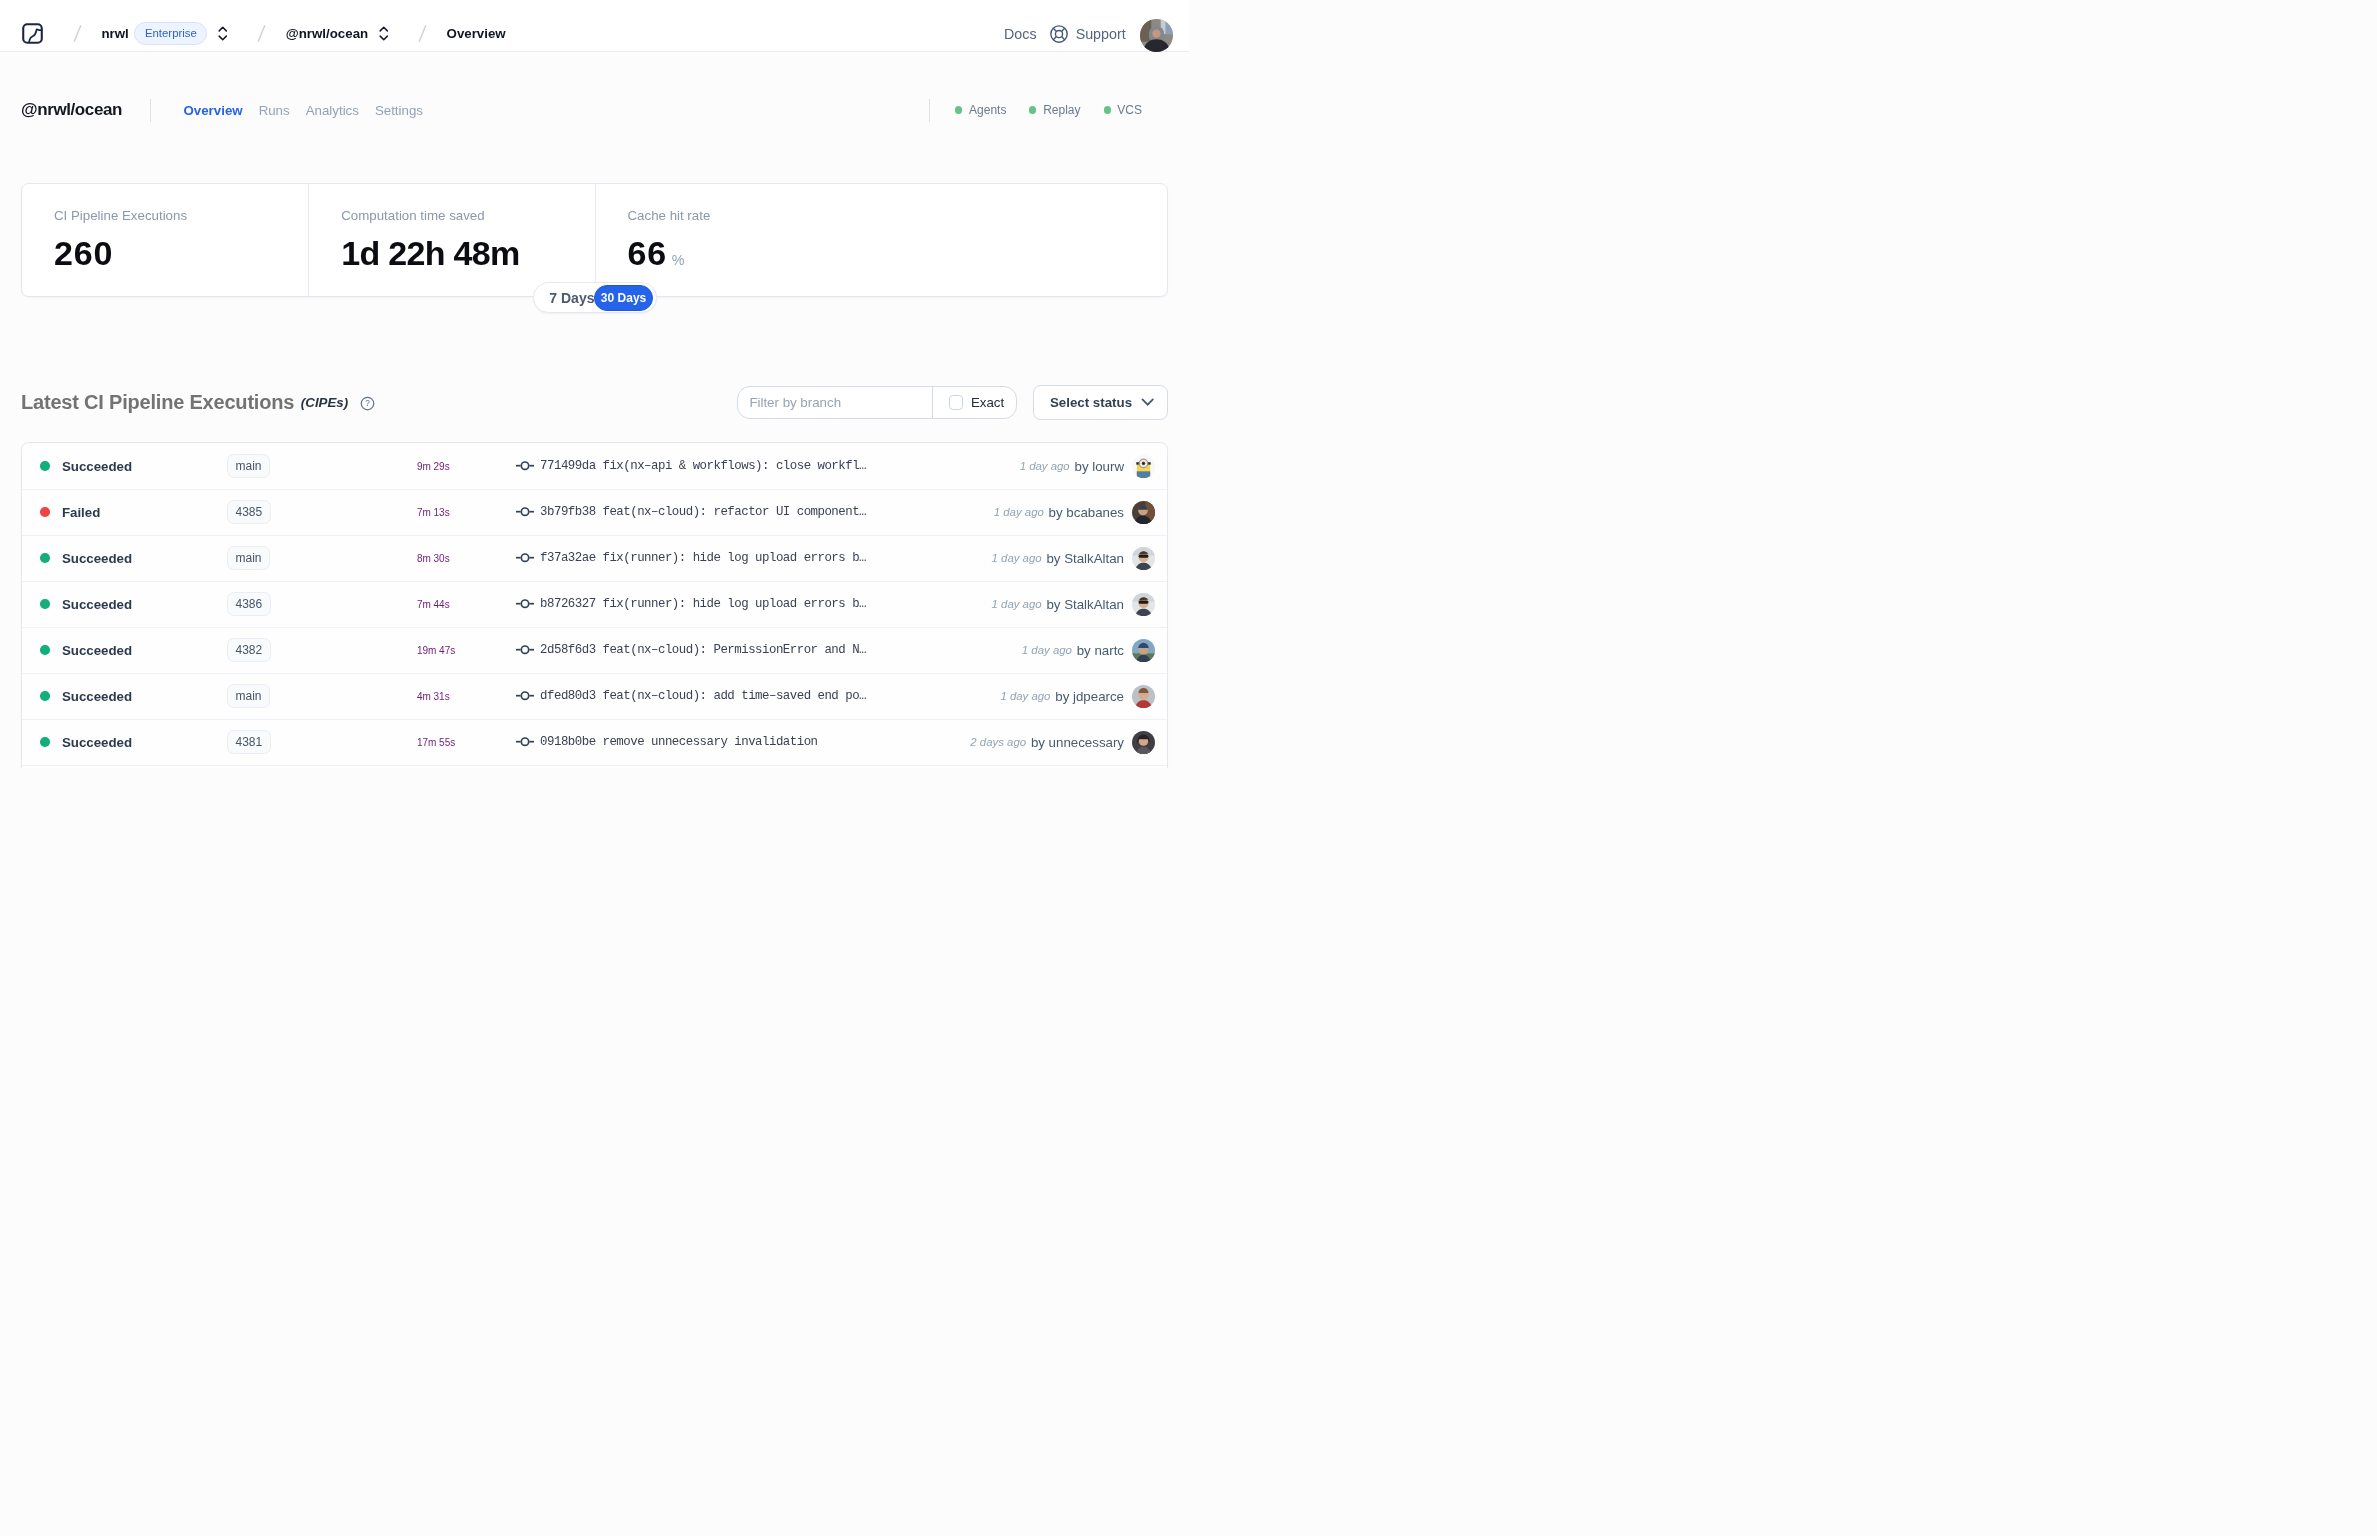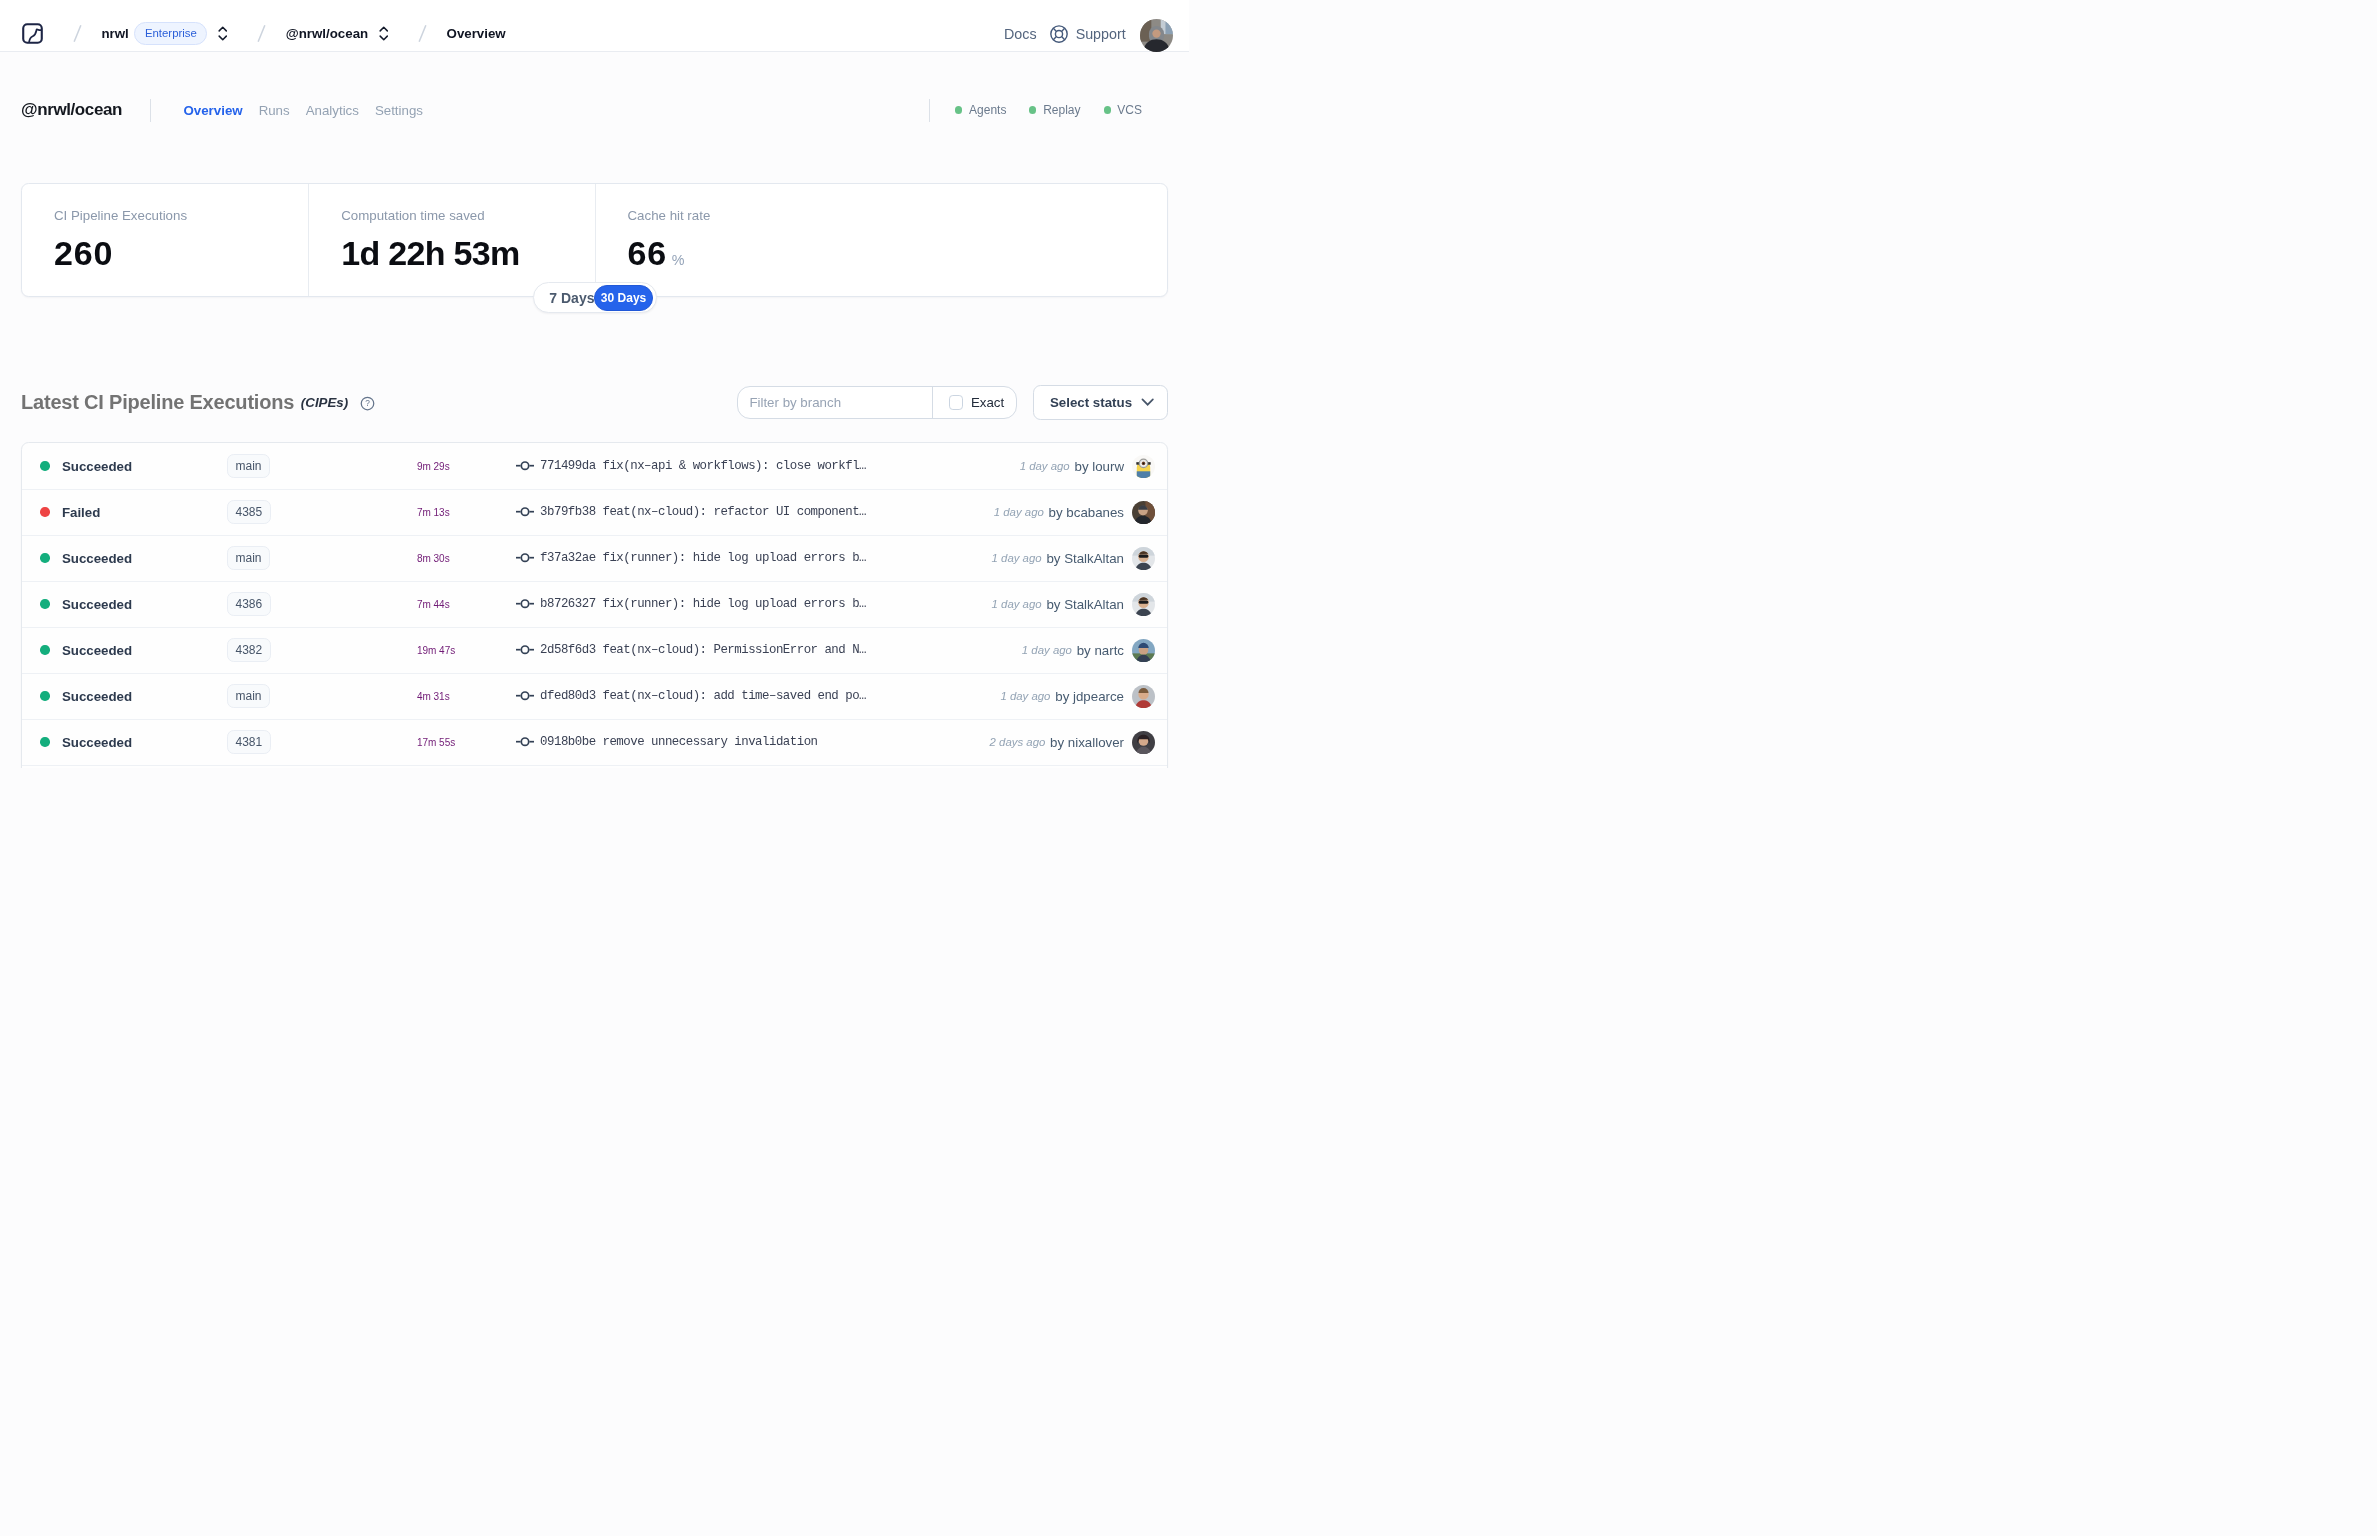--- a/index.html
+++ b/index.html
@@ -146,21 +146,21 @@
 </div>
 
 <div class="stats-wrap">
   <div class="stats">
     <div class="stat">
       <div class="stat-label">CI Pipeline Executions</div>
       <div class="stat-value" style="letter-spacing:0.8px">260</div>
     </div>
     <div class="stat">
       <div class="stat-label">Computation time saved</div>
-      <div class="stat-value">1d 22h 53m</div>
+      <div class="stat-value">1d 22h 48m</div>
     </div>
     <div class="stat">
       <div class="stat-label">Cache hit rate</div>
       <div class="stat-value" style="letter-spacing:0.8px">66<span class="pct">%</span></div>
     </div>
   </div>
   <div class="toggle">
     <span class="tg7">7 Days</span>
     <span class="tg30">30 Days</span>
   </div>
@@ -380,21 +380,21 @@
           <g stroke="#334155" stroke-width="1.8" fill="none">
             <line x1="0" y1="6" x2="4.8" y2="6"></line>
             <line x1="14.2" y1="6" x2="19" y2="6"></line>
             <circle cx="9.5" cy="6" r="3.9"></circle>
           </g>
         </svg>
         <span class="rmsg">0918b0be remove unnecessary invalidation</span>
       </span>
     <span class="rmeta">
         <span class="rago">2 days ago</span>
-        <span class="rby">by nixallover</span>
+        <span class="rby">by unnecessary</span>
         <span class="ravatar">
           <svg width="23" height="23" viewBox="0 0 24 24">
             <rect width="24" height="24" fill="#403f44"></rect>
             <circle cx="12" cy="10.5" r="5" fill="#d3a88a"></circle>
             <path d="M5.5 13 C5 5 9.5 4 12 4 C14.5 4 19 5 18.5 13 L16.5 8.5 L7.5 8.5 Z" fill="#2a2023"></path>
             <path d="M3.5 24 C5.5 18 9 16.5 12 16.5 C15 16.5 18.5 18 20.5 24 Z" fill="#5a565d"></path>
           </svg>
         </span>
       </span>
   </div>

